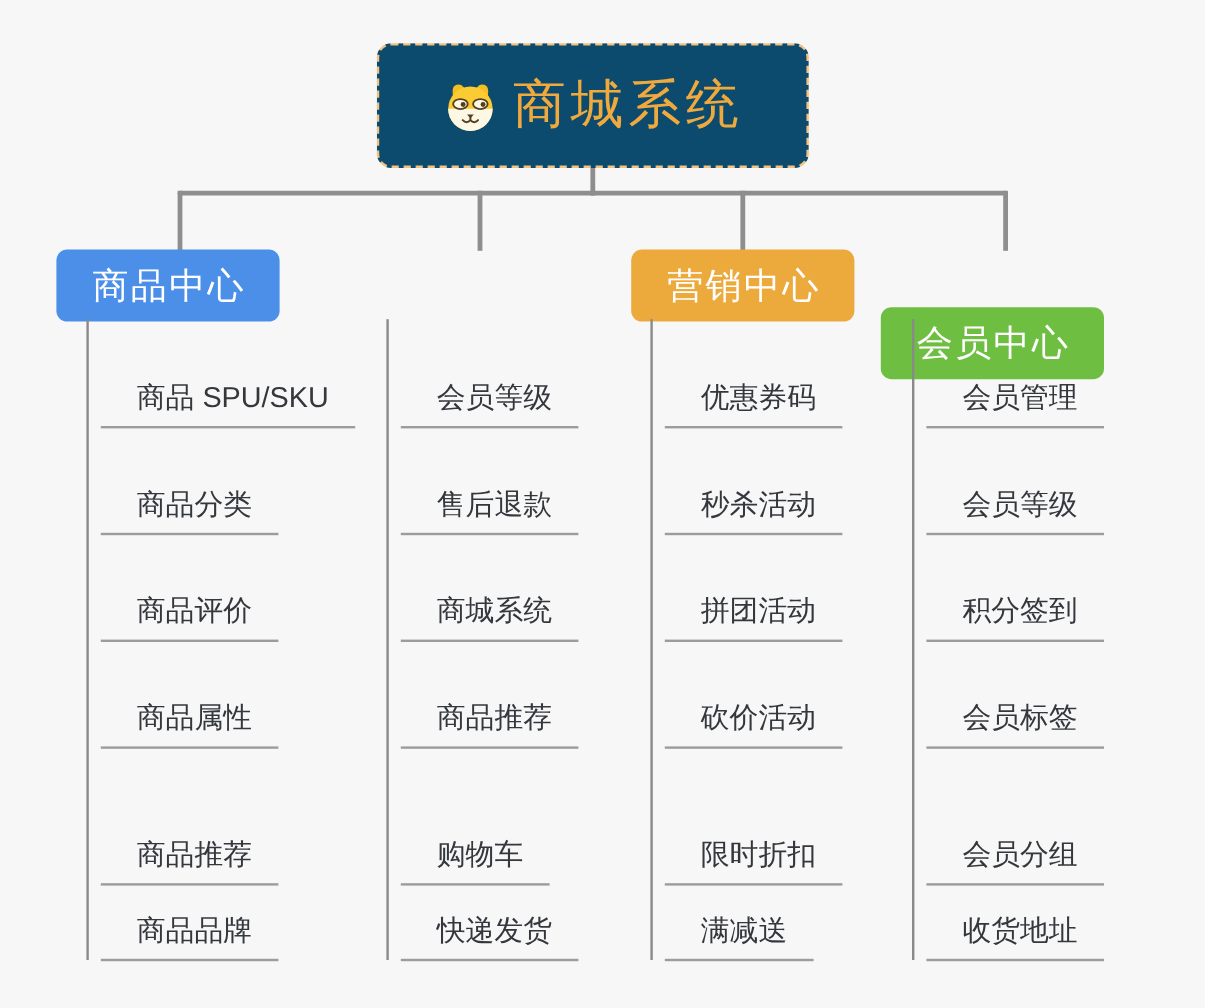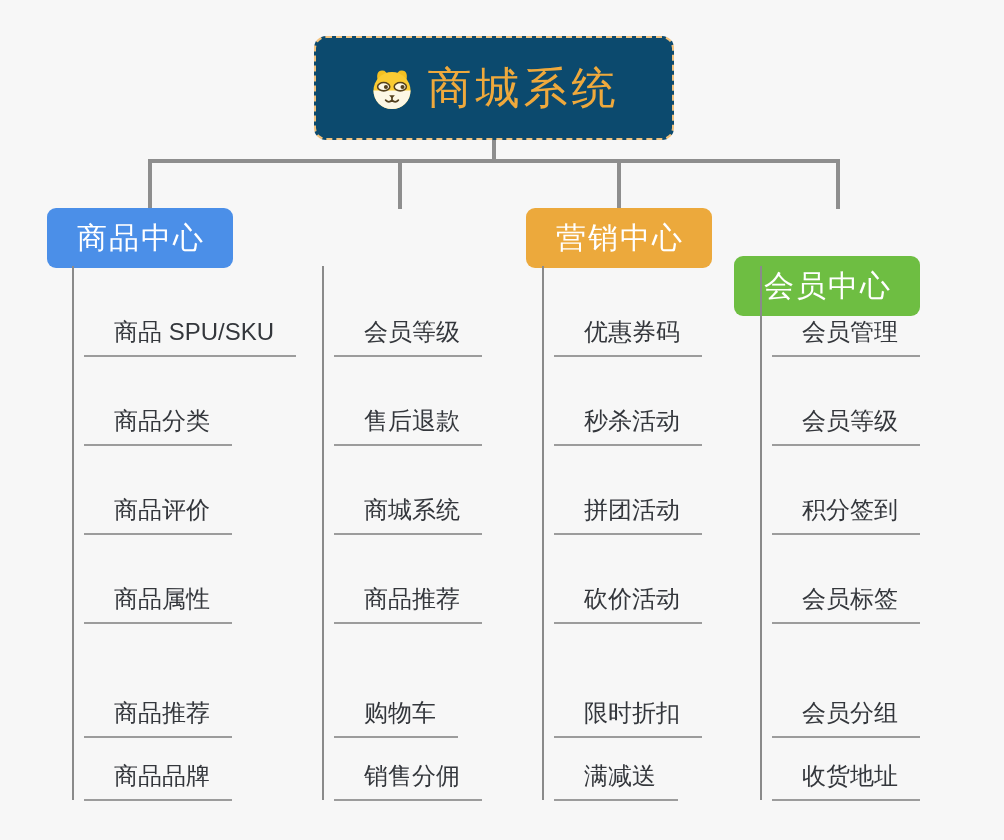--- a/index.html
+++ b/index.html
@@ -99,21 +99,21 @@
     <div class="leaf r5">商品品牌</div>
   </div>
 
   <div class="col c2">
     <div class="vline"></div>
     <div class="leaf r0">会员等级</div>
     <div class="leaf r1">售后退款</div>
     <div class="leaf r2">商城系统</div>
     <div class="leaf r3">商品推荐</div>
     <div class="leaf r4">购物车</div>
-    <div class="leaf r5">销售分佣</div>
+    <div class="leaf r5">快递发货</div>
   </div>
 
   <div class="col c3">
     <div class="vline"></div>
     <div class="leaf r0">优惠券码</div>
     <div class="leaf r1">秒杀活动</div>
     <div class="leaf r2">拼团活动</div>
     <div class="leaf r3">砍价活动</div>
     <div class="leaf r4">限时折扣</div>
     <div class="leaf r5">满减送</div>

